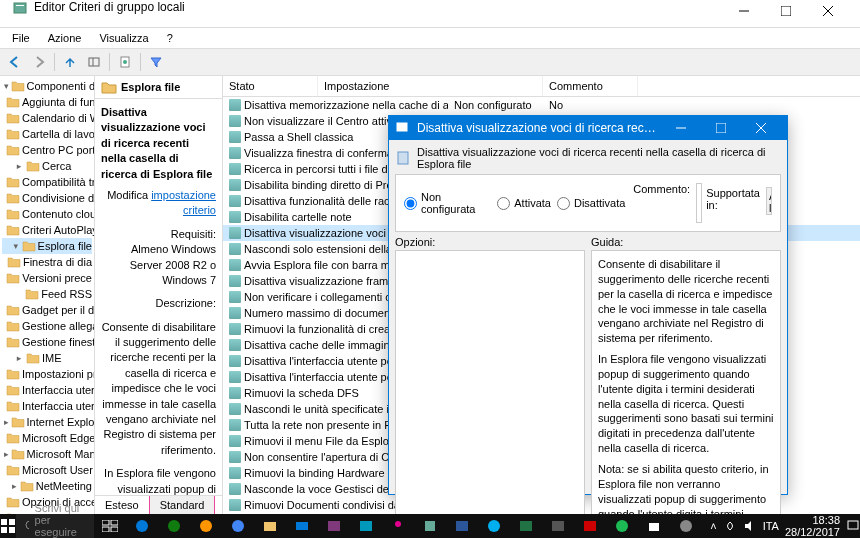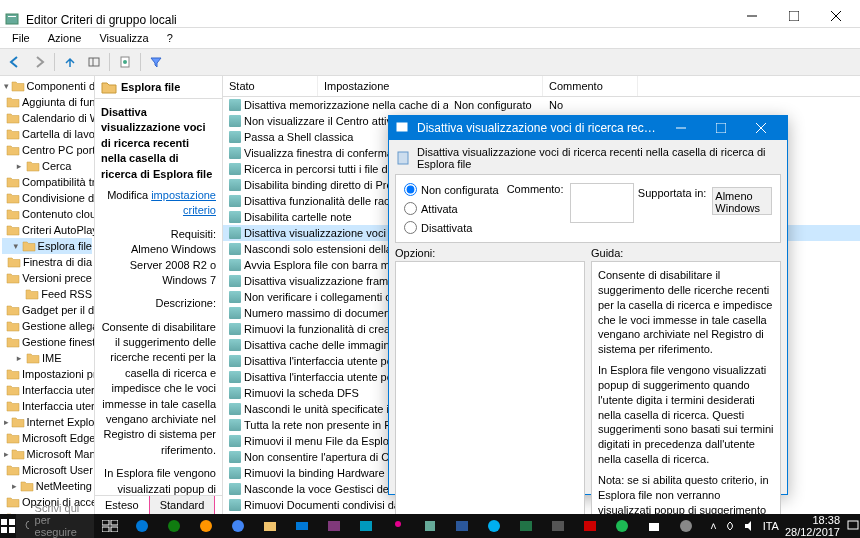--- a/index.html
+++ b/index.html
@@ -1,18 +1,18 @@
 <!DOCTYPE html>
 <html><head>
 <meta charset="utf-8">
 <style>
 * { margin: 0; padding: 0; box-sizing: border-box; font-family: "Segoe UI", Tahoma, sans-serif; font-size: 11px; }
 body { background: #fff; width: 860px; height: 538px; overflow: hidden; position: relative; }
 
-.titlebar { height: 28px; background: #fff; display: flex; align-items: flex-end; padding: 0 4px; border-bottom: 1px solid #ddd; }
+.titlebar { height: 28px; background: #fff; display: flex; align-items: flex-start; padding: 0 12px; border-bottom: 1px solid #ddd; }
 .titlebar .icon { width: 16px; height: 16px; margin-right: 6px; display: inline-flex; align-items: center; justify-content: center; }
 .titlebar .title { flex: 1; font-size: 12px; }
 .titlebar .wincontrols { display: flex; gap: 2px; }
 .titlebar .winbtn { width: 40px; height: 22px; display: flex; align-items: center; justify-content: center; cursor: pointer; }
 
 .menubar { height: 20px; display: flex; align-items: center; padding: 0 4px; gap: 2px; }
 .menubar .menuitem { padding: 2px 8px; cursor: pointer; }
 
 .toolbar { height: 28px; background: #f0f0f0; border-top: 1px solid #ddd; border-bottom: 1px solid #ddd; display: flex; align-items: center; padding: 0 4px; gap: 2px; }
 .toolbar .tbtn { width: 22px; height: 22px; display: flex; align-items: center; justify-content: center; cursor: pointer; }
@@ -60,21 +60,21 @@
 .dialog-titlebar .winbtn { width: 40px; height: 24px; display: flex; align-items: center; justify-content: center; cursor: pointer; color: #fff; }
 
 .dialog-body { flex: 1; display: flex; flex-direction: column; padding: 6px; gap: 4px; }
 .dialog-toprow { display: flex; align-items: center; gap: 6px; }
 .dialog-toprow .icon { width: 16px; height: 16px; }
 .dialog-toprow .policyname { flex: 1; font-size: 11px; }
 .dialog-navbtns { display: flex; gap: 4px; }
 .dialog-navbtns button { padding: 3px 10px; background: #e1e1e1; border: 1px solid #adadad; cursor: pointer; font-size: 11px; }
 
 .dialog-mid { display: flex; gap: 8px; border: 1px solid #ccc; background: #fff; padding: 8px; }
-.dialog-radios { display: flex; flex-direction: column; gap: 6px; }
+.dialog-radios { display: flex; flex-direction: row; gap: 6px; }
 .dialog-radios label { display: flex; align-items: center; gap: 4px; cursor: pointer; }
 .dialog-commentarea { flex: 1; display: flex; flex-direction: row; gap: 4px; }
 .dialog-commentarea textarea { width: 100%; height: 40px; resize: none; border: 1px solid #ccc; font-size: 11px; padding: 2px; }
 .dialog-supported { display: flex; gap: 6px; align-items: flex-start; margin-top: 4px; }
 .dialog-supported textarea { flex: 1; height: 28px; resize: none; border: 1px solid #ccc; background: #f0f0f0; font-size: 11px; padding: 2px; }
 
 .dialog-lower { flex: 1; display: flex; gap: 6px; }
 .dialog-lower .col { flex: 1; display: flex; flex-direction: column; gap: 2px; }
 .dialog-lower .box { flex: 1; border: 1px solid #ccc; background: #fff; padding: 6px; overflow: hidden; font-size: 10px; line-height: 1.35; }
 .dialog-lower .box p { margin-bottom: 6px; }

